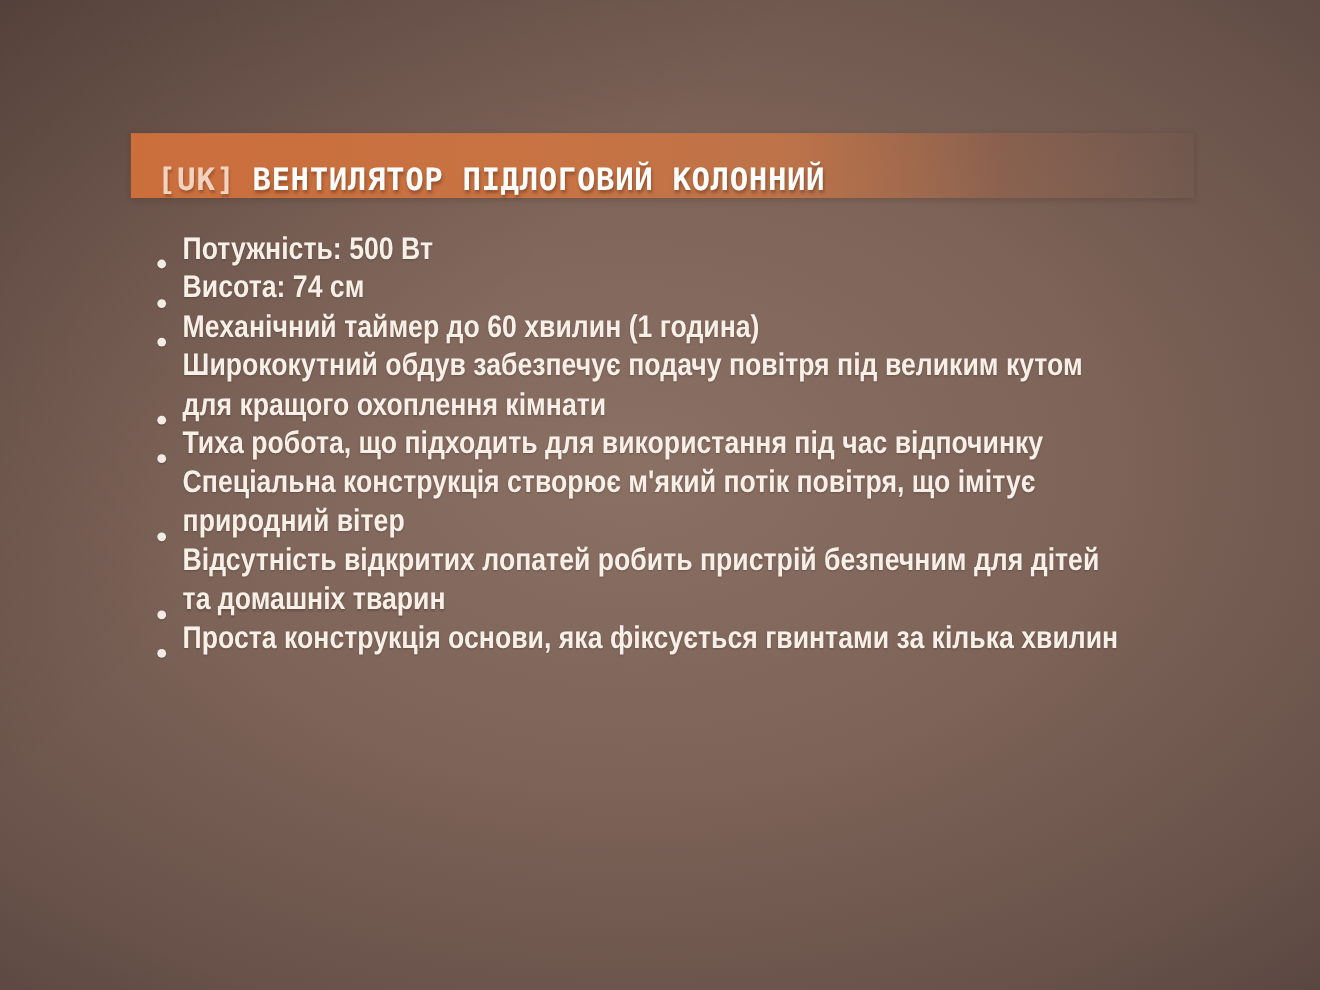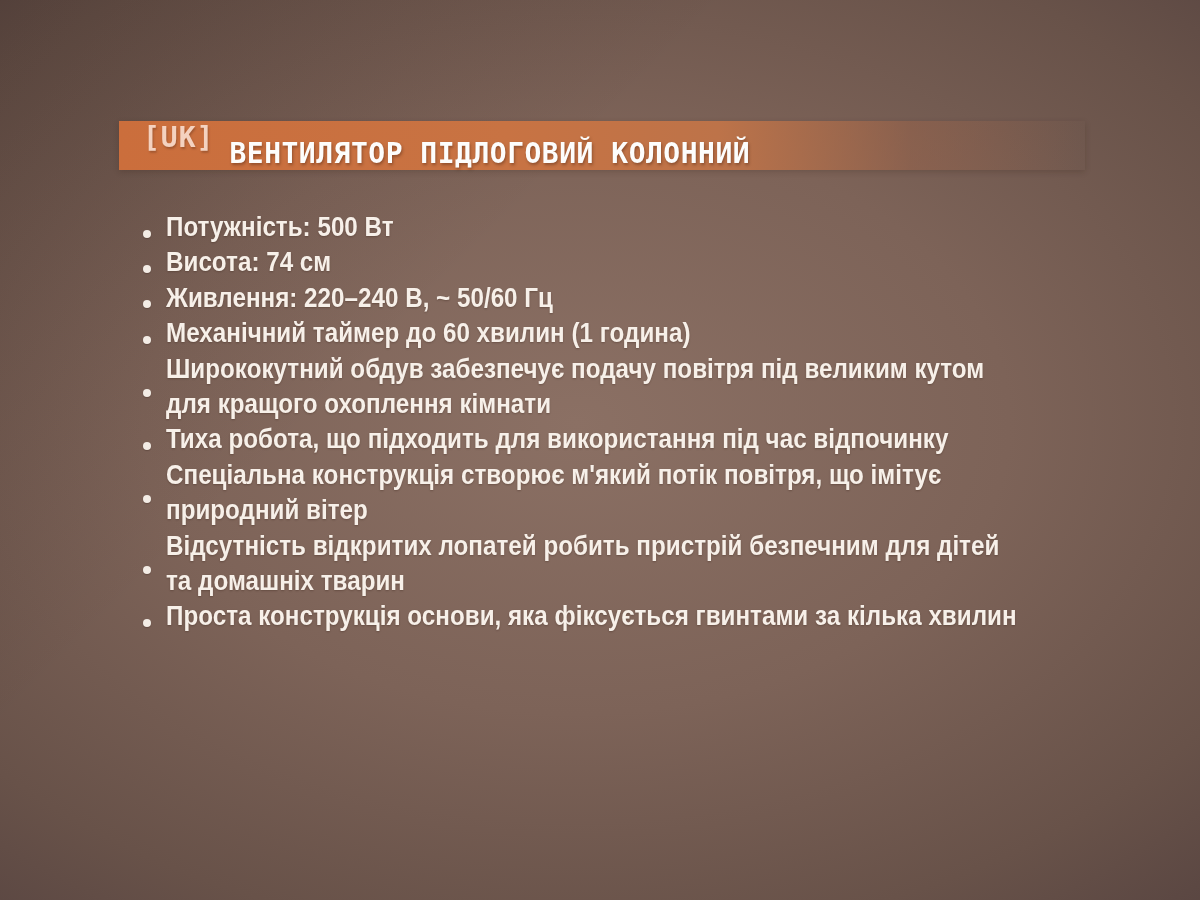--- a/index.html
+++ b/index.html
@@ -17,23 +17,23 @@
       radial-gradient(ellipse 95% 85% at 48% 47%,
         #8b7064 0%, #7d6358 38%, #685249 68%, #564340 88%, #4e3d37 100%);
   }
 
   
   .header-bar {
     position: absolute;
     left: 119px;
     top: 121px;
     width: 966px;
-    height: 49px;
+    height: 59px;
     display: flex;
-    align-items: flex-start;
+    align-items: flex-end;
     background: linear-gradient(90deg,
       #cb6e3c 0%, #c87343 40%, #bd7349 62%,
       rgba(160,100,72,0.45) 82%, rgba(140,90,70,0) 100%);
     box-shadow: 0 2px 6px rgba(40,20,12,0.18);
   }
   .lang-tag {
     margin-left: 24px;
     font-family: "DejaVu Sans Mono", monospace;
     font-weight: bold;
     font-size: 28px;
@@ -58,21 +58,21 @@
   .feature-list {
     position: absolute;
     left: 143px;
     top: 209px;
     margin: 0;
     padding: 0;
     list-style: none;
   }
   .feature-list li {
     display: flex;
-    align-items: center;
+    align-items: flex-end;
     line-height: 35.4px;
   }
   .bullet-dot {
     flex: none;
     width: 8px;
     height: 8px;
     margin-top: 13.7px;
     margin-right: 15px;
     border-radius: 50%;
     background: #f3ece5;
@@ -102,24 +102,20 @@
     <li>
       <span class="bullet-dot"></span>
       <span class="bullet-text">Потужність: 500 Вт</span>
     </li>
     <li>
       <span class="bullet-dot"></span>
       <span class="bullet-text">Висота: 74 см</span>
     </li>
     <li>
       <span class="bullet-dot"></span>
-      <span class="bullet-text">Живлення: 220–240 В, ~ 50/60 Гц</span>
-    </li>
-    <li>
-      <span class="bullet-dot"></span>
       <span class="bullet-text">Механічний таймер до 60 хвилин (1 година)</span>
     </li>
     <li>
       <span class="bullet-dot"></span>
       <span class="bullet-text">Ширококутний обдув забезпечує подачу повітря під великим кутом
 для кращого охоплення кімнати</span>
     </li>
     <li>
       <span class="bullet-dot"></span>
       <span class="bullet-text">Тиха робота, що підходить для використання під час відпочинку</span>

